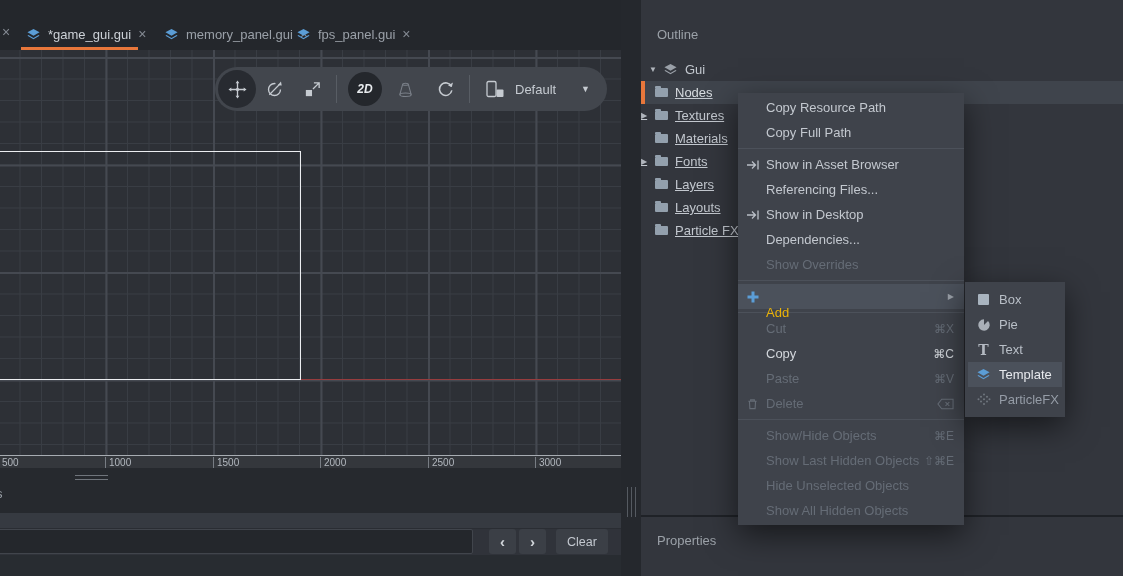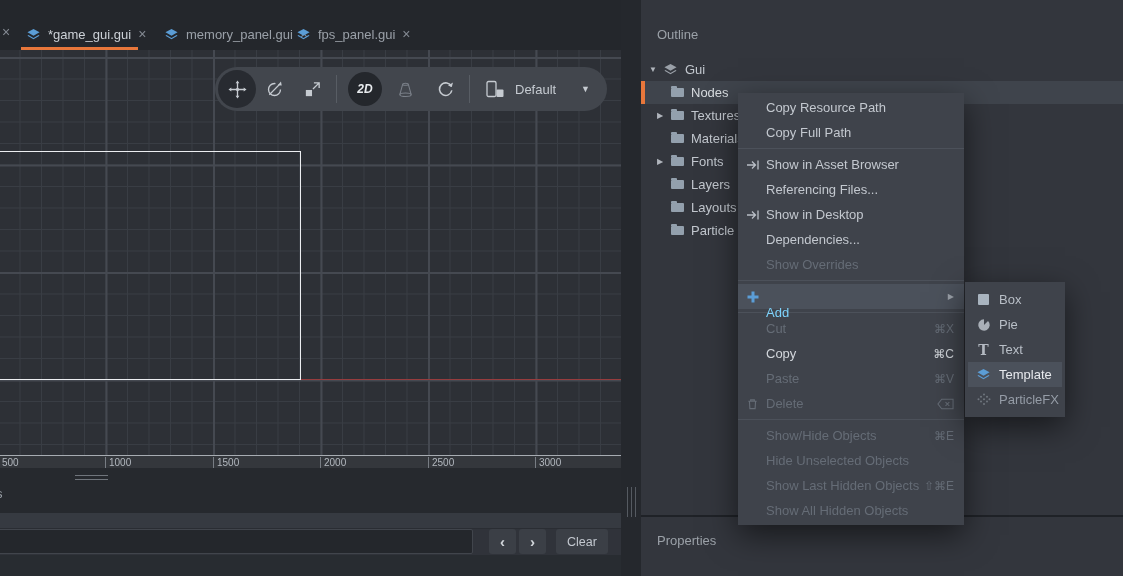--- a/index.html
+++ b/index.html
@@ -58,41 +58,41 @@
   
   .vdivider { position:absolute; left:621px; top:0; width:20px; height:576px; background:#25282d; }
   .grip-v { position:absolute; left:6px; top:487px; width:9px; height:30px; border-left:1px solid #555a61; border-right:1px solid #555a61; }
   .grip-v::before { content:""; position:absolute; left:3px; top:0; width:1px; height:30px; background:#555a61; }
 
   
   .right-panel { position:absolute; left:641px; top:0; width:482px; height:576px; background:#33363d; }
   .panel-title { position:absolute; left:16px; color:#9ba1a8; font-size:13px; }
   .tree { position:absolute; left:0; top:58px; width:482px; }
   .trow { position:relative; display:flex; align-items:center; height:23px; padding-left:8px; }
-  .trow.child { padding-left:16px; }
+  .trow.child { padding-left:0;text-decoration:underline; }
   .trow.selected { background:#3f444c; }
   .trow.selected::before { content:""; position:absolute; left:0; top:0; width:4px; height:23px; background:#e8773b; }
   .exp { width:12px; font-size:8px; color:#b0b5bc; flex:0 0 12px; }
   .exp.open::before { content:"▼"; }
   .exp.closed::before { content:"▶"; }
   .ticon { margin:0 7px 0 2px; display:flex; align-items:center; }
   .folder { position:relative; width:13px; height:9px; background:#93a0ad; border-radius:1px; }
   .folder::before { content:""; position:absolute; left:0; top:-2px; width:6px; height:2px; background:#93a0ad; border-radius:1px 1px 0 0; }
   .tlab { color:#c2c7ce; }
   .trow.selected .tlab { color:#d8dce0; }
   .panel-div { position:absolute; left:0; top:515px; width:482px; height:2px; background:#1f2227; }
 
   
   .menu { position:absolute; left:738px; top:93px; width:226px; background:#3f434b; box-shadow:0 10px 30px rgba(0,0,0,.55); padding:2px 0; z-index:50; }
   .mi { position:relative; height:25px; display:flex; align-items:center; padding:0 10px 0 8px; color:#c3c8cf; }
   .mi .mic { width:20px; flex:0 0 20px; display:flex; align-items:center; }
   .mi .msc { margin-left:auto; font-size:12px; color:#c3c8cf; display:flex; align-items:center; }
   .mi.dis, .mi.dis .msc { color:#656c76; }
   .mi.hl { background:#4b515b; }
-  .mi.hl .mil { color:#7dd3fc;margin-top:31px; }
+  .mi.hl .mil { color:#eab308;margin-top:31px; }
   .sub-arrow { margin-left:auto; font-size:8px; color:#9aa0a8; }
   .sub-arrow::before { content:"▶"; }
   .msep { height:1px; background:#4c515a; margin:3px 0; }
 
   
   .submenu { position:absolute; left:965px; top:282px; width:100px; background:#3f434b; box-shadow:0 10px 30px rgba(0,0,0,.55); padding:5px 0; z-index:60; }
   .smi { height:25px; display:flex; align-items:center; gap:8px; padding:0 8px; color:#b9bfc7; margin:0 3px; }
   .smi.hl { background:#4b515b; color:#e8eaee; }
   .smi .smic { width:15px; flex:0 0 15px; display:flex; align-items:center; justify-content:center; }
   .smi.dim { color:#959ca6; }
@@ -382,26 +382,26 @@
         </span>
     </div>
     <div class="msep"></div>
     <div class="mi dis">
         <span class="mic"></span>
         <span class="mil">Show/Hide Objects</span>
         <span class="msc">⌘E</span>
       </div>
     <div class="mi dis">
         <span class="mic"></span>
-        <span class="mil">Hide Unselected Objects</span>
-      </div>
-    <div class="mi dis">
-        <span class="mic"></span>
         <span class="mil">Show Last Hidden Objects</span>
         <span class="msc">⇧⌘E</span>
+      </div>
+    <div class="mi dis">
+        <span class="mic"></span>
+        <span class="mil">Hide Unselected Objects</span>
       </div>
     <div class="mi dis">
         <span class="mic"></span>
         <span class="mil">Show All Hidden Objects</span>
       </div>
   </div>
 
   <div class="submenu">
     <div class="smi">
       <span class="smic">

